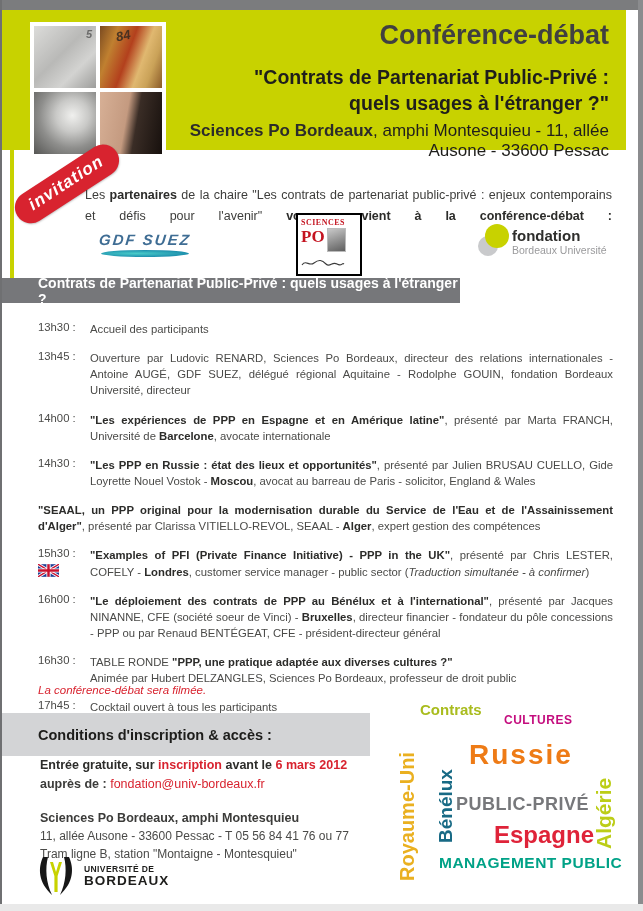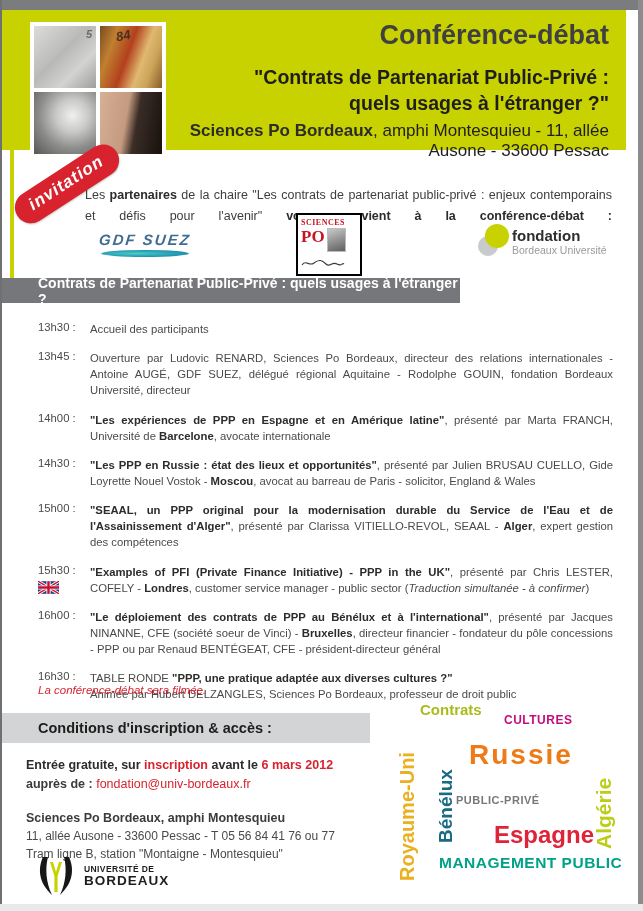--- a/index.html
+++ b/index.html
@@ -68,23 +68,23 @@
 
   
   .program{position:absolute;top:321px;left:38px;width:575px;}
   .prow{display:flex;margin-bottom:13px;}
   .ptime{flex:0 0 52px;font-size:11.3px;color:#4a4a48;}
   .pflag{margin-top:5px;line-height:0;}
   .pdesc{flex:1;font-size:11.3px;color:#4a4a48;line-height:1.43;text-align:justify;}
   .filmed{position:absolute;top:684px;left:38px;font-size:11.5px;font-style:italic;color:#d8232f;}
 
   
-  .cond-bar{position:absolute;top:713px;left:2px;width:368px;height:30px;background:#d3d4d6;
+  .cond-bar{position:absolute;top:713px;left:2px;width:368px;height:43px;background:#d3d4d6;
             color:#1d1d1b;font-weight:bold;font-size:14.5px;display:flex;align-items:center;padding-left:36px;box-sizing:border-box;}
-  .cond-body{position:absolute;top:756px;left:26px;width:336px;}
+  .cond-body{position:absolute;top:756px;left:40px;width:336px;}
   .cond-l1{font-size:12.5px;font-weight:bold;color:#3b3b39;line-height:1.5;}
   .cond-l2{font-size:12.5px;line-height:1.5;}
   .cond-l2 .lbl{font-weight:bold;color:#3b3b39;}
   .email{color:#d8232f;text-decoration:none;}
   .cond-venue{margin-top:15px;font-size:12.5px;font-weight:bold;color:#3b3b39;line-height:1.5;}
   .cond-addr,.cond-tram{font-size:12px;color:#4a4a48;line-height:1.5;}
 
   
   .udb{position:absolute;top:856px;left:36px;display:flex;align-items:center;gap:8px;}
   .udb-text .u1{font-size:8.5px;font-weight:bold;color:#1d1d1b;letter-spacing:.4px;line-height:1.2;}
@@ -93,21 +93,21 @@
   
   .cloud{position:absolute;top:697px;left:388px;width:250px;height:200px;}
   .wc{position:absolute;font-weight:bold;white-space:nowrap;}
   .wc-v{writing-mode:vertical-rl;transform:rotate(180deg);}
   .wc-0{left:32px;top:4px;font-size:15px;}
   .wc-1{left:116px;top:16px;font-size:12px;letter-spacing:.5px;}
   .wc-2{left:8px;top:38px;font-size:20px;height:146px;}
   .wc-3{left:47px;top:46px;font-size:19px;height:100px;}
   .wc-4{left:81px;top:42px;font-size:28px;letter-spacing:2px;}
   .wc-5{left:204px;top:40px;font-size:21px;height:112px;}
-  .wc-6{left:68px;top:97px;font-size:11px;letter-spacing:.5px;}
+  .wc-6{left:68px;top:97px;font-size:18px;letter-spacing:.5px;}
   .wc-7{left:106px;top:124px;font-size:24px;}
   .wc-8{left:51px;top:157px;font-size:15.5px;letter-spacing:.5px;}
 </style>
 </head>
 <body>
 
 <div class="page">
   <div class="top-bar"></div>
   <div class="left-strip"></div>
   <div class="right-strip"></div>
@@ -196,24 +196,20 @@
 
   <div class="prow">
     <div class="ptime">
       <span class="ptime-label">14h30 :</span>
       
     </div>
     <div class="pdesc"><span class="b">"Les PPP en Russie : état des lieux et opportunités"</span><span>, présenté par Julien BRUSAU CUELLO, Gide Loyrette Nouel Vostok - </span><span class="b">Moscou</span><span>, avocat au barreau de Paris - solicitor, England &amp; Wales</span></div>
   </div>
 
   <div class="prow">
-    <div class="ptime">
-      <span class="ptime-label">15h00 :</span>
-      
-    </div>
     <div class="pdesc"><span class="b">"SEAAL, un PPP original pour la modernisation durable du Service de l'Eau et de l'Assainissement d'Alger"</span><span>, présenté par Clarissa VITIELLO-REVOL, SEAAL - </span><span class="b">Alger</span><span>, expert gestion des compétences</span></div>
   </div>
 
   <div class="prow">
     <div class="ptime">
       <span class="ptime-label">15h30 :</span>
       <div class="pflag">
         <svg width="21" height="13" viewBox="0 0 60 36">
           <rect width="60" height="36" fill="#1e3f94"></rect>
           <path d="M0,0 L60,36 M60,0 L0,36" stroke="#ffffff" stroke-width="9"></path>

